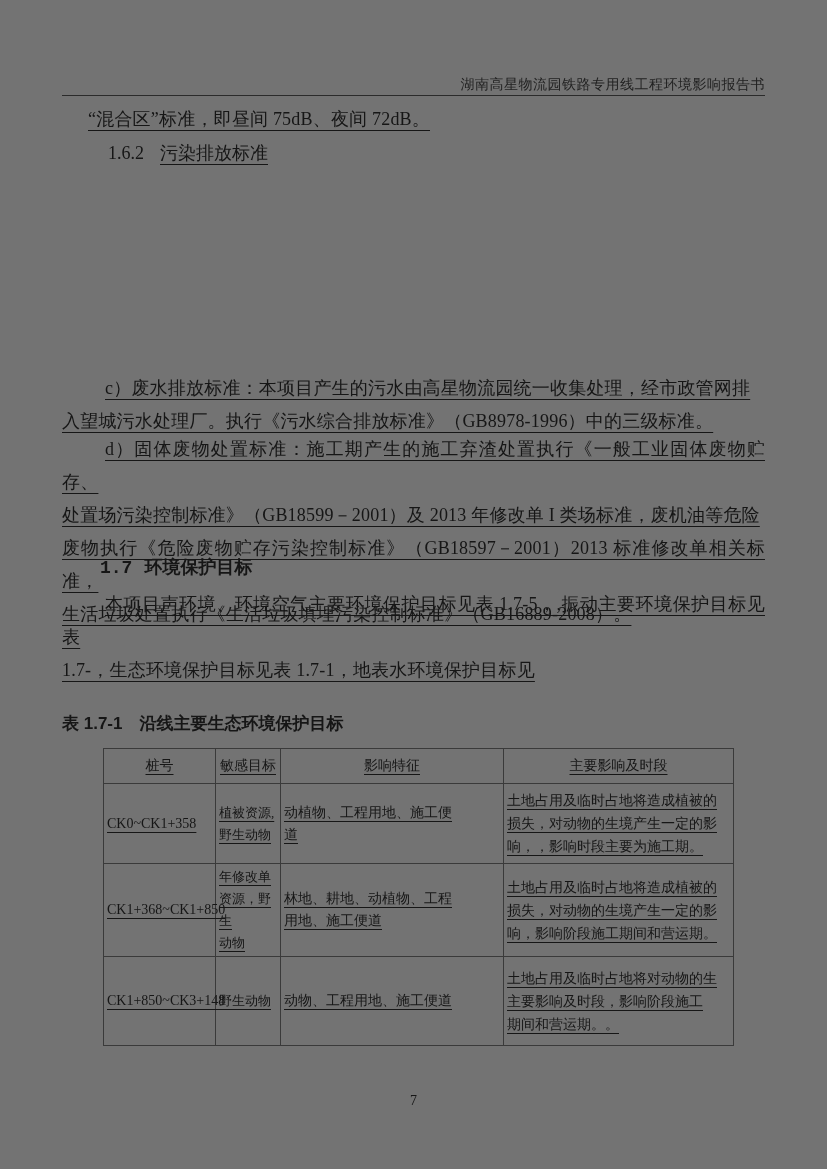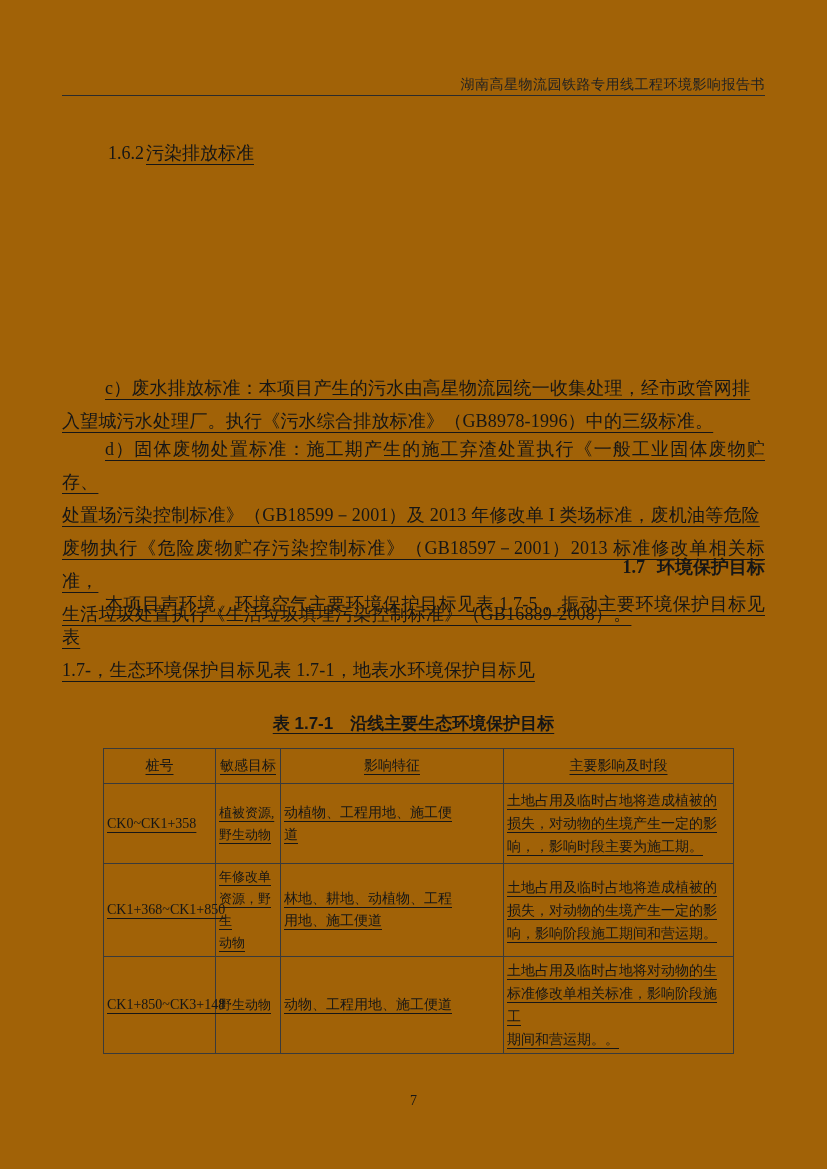--- a/index.html
+++ b/index.html
@@ -1,18 +1,18 @@
 <!DOCTYPE html>
 <html><head>
 <meta charset="utf-8">
 <style>
   html,body { margin:0; padding:0; background:#9a9a9a; }
   .page {
     position:relative; width:827px; height:1169px; margin:0 auto;
-    background:#a16207; color:#161616; overflow:hidden;
+    background:#737373; color:#161616; overflow:hidden;
     font-family:"Liberation Serif", serif;
   }
   .abs { position:absolute; }
 
   
   .hdr-title {
     top:76px; right:62px; font-size:14px; letter-spacing:0.5px; color:#222;
   }
   .hdr-rule {
     top:95px; left:62px; width:703px; border-top:1.6px solid #2b2b2b; height:0;
@@ -22,33 +22,33 @@
   .body-text {
     left:62px; width:703px; font-size:18px; line-height:33px;
     text-align:justify; white-space:pre-line; letter-spacing:0.2px;
     text-decoration:underline; text-underline-offset:5px; text-decoration-thickness:1px;
   }
   .indent { text-indent:43px; }
   .indent-sm { text-indent:26px; }
 
   
   .sec-head { left:62px; width:703px; font-size:18px; }
-  .sec-head .num { margin-left:46px; margin-right:2px; text-decoration:none; }
+  .sec-head .num { margin-left:46px; margin-right:16px; text-decoration:none; }
   .sec-head .ttl { text-decoration:underline; text-underline-offset:5px; text-decoration-thickness:1px; }
   .sec-head-bold {
-    font-family:Liberation Serif, serif; font-weight:bold; font-size:18px;text-align:right;
+    font-family:Liberation Mono, monospace; font-weight:bold; font-size:18px;
   }
   .sec-head-bold .num { margin-left:38px; margin-right:12px; }
   .sec-head-bold .ttl { text-decoration:none; }
 
   
   .tbl-caption {
-    left:62px; width:703px; top:712px; text-align:center;
+    left:62px; width:703px; top:712px; text-align:left;
     font-family:"Liberation Sans", sans-serif; font-weight:bold; font-size:17px;
-    text-decoration:underline; text-underline-offset:4px; text-decoration-thickness:1px;
+    text-underline-offset:4px; text-decoration-thickness:1px;
   }
 
   
   table.eco {
     position:absolute; left:103px; top:748px; width:630px;
     border-collapse:collapse; table-layout:fixed;
   }
   table.eco th, table.eco td {
     border:1.2px solid #3a3a3a; vertical-align:middle;
     font-size:14px; line-height:22px; white-space:pre-line; padding:2px 3px;
@@ -66,20 +66,21 @@
   .footer-num { top:1093px; left:0; width:827px; text-align:center; font-size:14px; }
 </style>
 </head>
 <body>
 
 <div class="page">
 
   <div class="abs hdr-title">湖南高星物流园铁路专用线工程环境影响报告书</div>
   <div class="abs hdr-rule"></div>
 
+  <div class="abs body-text indent-sm" style="top:103px">“混合区”标准，即昼间 75dB、夜间 72dB。</div>
 
   <div class="abs sec-head" style="top:141px">
     <span class="num">1.6.2</span><span class="ttl">污染排放标准</span>
   </div>
 
 
 
   <div class="abs body-text indent" style="top:372px">c）废水排放标准：本项目产生的污水由高星物流园统一收集处理，经市政管网排
 入望城污水处理厂。执行《污水综合排放标准》（GB8978-1996）中的三级标准。</div>
 
@@ -131,21 +132,21 @@
 用地、施工便道</td>
         <td>土地占用及临时占地将造成植被的
 损失，对动物的生境产生一定的影
 响，影响阶段施工期间和营运期。</td>
       </tr>
       <tr class="r3">
         <td>CK1+850~CK3+148</td>
         <td>野生动物</td>
         <td>动物、工程用地、施工便道</td>
         <td>土地占用及临时占地将对动物的生
-标准修改单相关标准，影响阶段施工
+主要影响及时段，影响阶段施工
 期间和营运期。。</td>
       </tr>
     </tbody>
   </table>
 
   <div class="abs footer-num">7</div>
 
 </div>
 
 </body></html>

